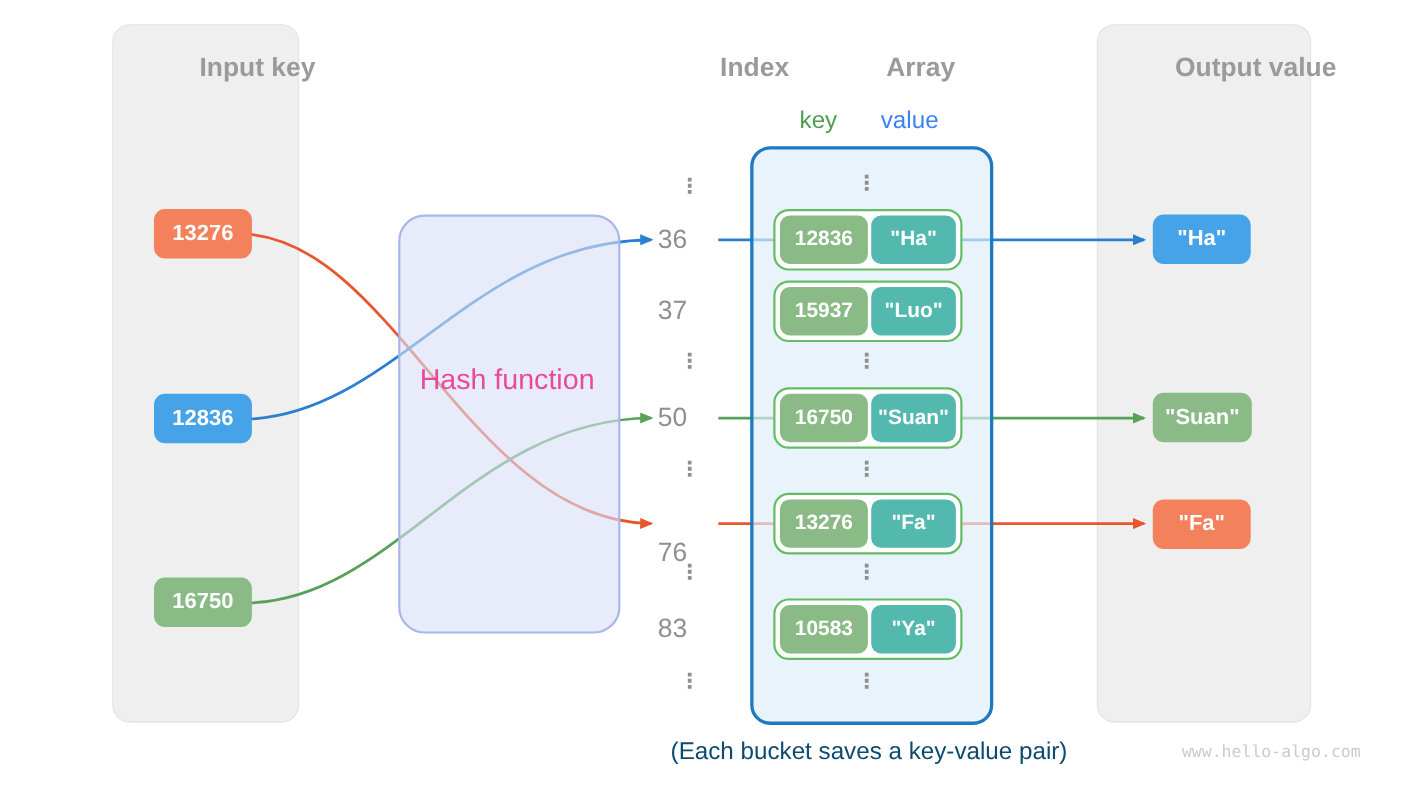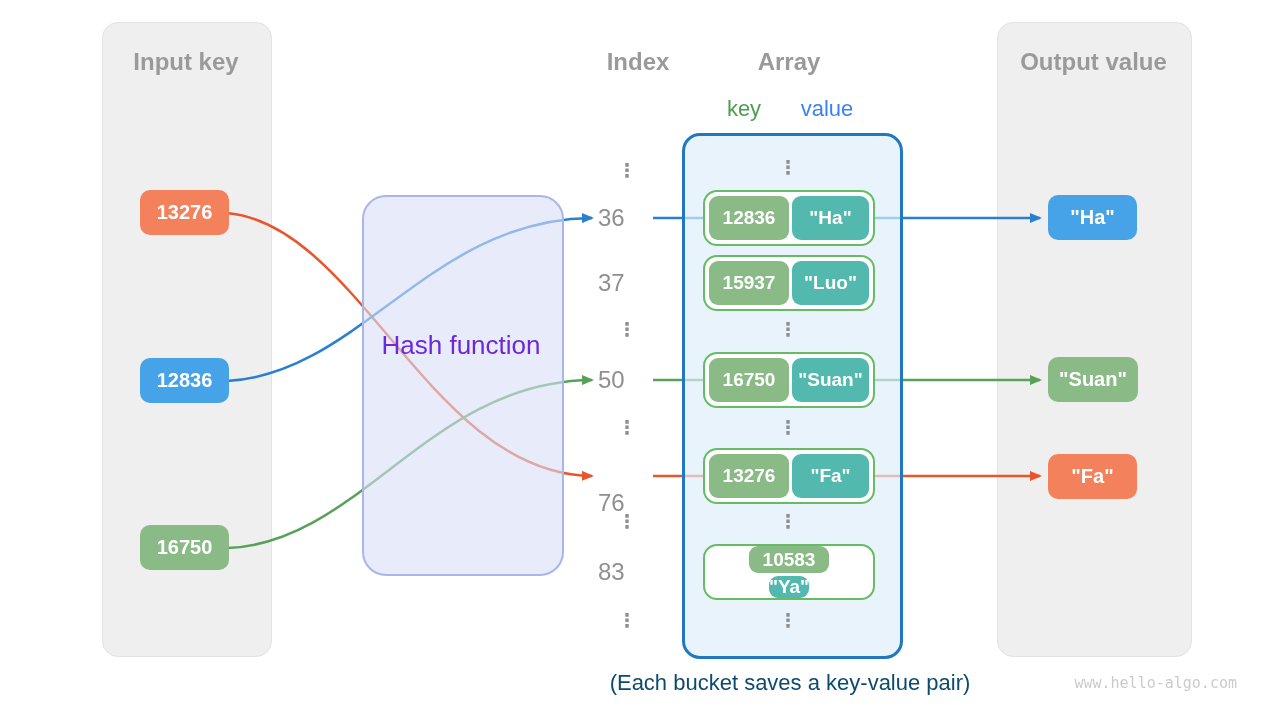--- a/index.html
+++ b/index.html
@@ -12,21 +12,21 @@
   #wires{z-index:2;}
   .overlay-box{z-index:3;}
   .content{z-index:4;}
 
   
   .panel{background:#efefef;border:1px solid #e3e3e3;border-radius:16px;}
   #input-panel{left:102px;top:22px;width:168px;height:633px;}
   #output-panel{left:997px;top:22px;width:193px;height:633px;}
 
   .panel-title{position:absolute;z-index:4;font-size:24px;font-weight:700;color:#9a9a9a;
-               text-align:center;}
+               text-align:center;padding-left:48px;}
   #input-title{left:102px;top:48px;width:168px;}
   #output-title{left:997px;top:48px;width:193px;}
   #index-title{left:581px;top:48px;width:114px;}
   #array-title{left:732px;top:48px;width:114px;}
 
   .kv-label{position:absolute;z-index:4;font-size:22px;font-weight:500;text-align:center;}
   #key-label{left:704px;top:96px;width:80px;color:#4e9e50;}
   #value-label{left:787px;top:96px;width:80px;color:#3b82f6;}
 
   
@@ -40,21 +40,21 @@
   #in-chip-0{left:140px;top:190px;}
   #in-chip-1{left:140px;top:358px;}
   #in-chip-2{left:140px;top:525px;}
   #out-chip-0{left:1048px;top:195px;}
   #out-chip-1{left:1048px;top:357px;width:90px;}
   #out-chip-2{left:1048px;top:454px;}
 
   
   #hash-box{left:362px;top:195px;width:198px;height:377px;
             background:rgba(217,223,247,0.6);border:2px solid #a8b6ea;border-radius:24px;}
-  #hash-text{left:362px;top:330px;width:198px;text-align:center;color:#6d28d9;}
+  #hash-text{left:362px;top:330px;width:198px;text-align:center;color:#ec4899;}
   #hash-title{font-size:26px;font-weight:400;margin:0 0 16px 0;}
   #hash-formula{font-size:25px;font-weight:800;margin:0;letter-spacing:1px;}
 
   
   #array-box{left:682px;top:133px;width:215px;height:520px;
              background:rgba(223,237,249,0.68);border:3px solid #1f78c0;border-radius:18px;}
 
   
   .idx{position:absolute;z-index:4;left:598px;width:58px;
        transform:translateY(-50%);font-size:24px;font-weight:500;color:#8f8f8f;}
@@ -65,21 +65,21 @@
 
   
   .bucket{position:absolute;z-index:4;left:703px;width:172px;height:56px;
           background:#ffffff;border:2px solid #65bc65;border-radius:14px;
           box-sizing:border-box;display:flex;align-items:center;gap:3px;padding:0 4px;}
   .bucket .kbox{width:80px;height:44px;background:#8aba86;border-radius:9px;
         color:#fff;font-size:19px;font-weight:700;display:flex;align-items:center;justify-content:center;}
   .bucket .vbox{flex:1;height:44px;background:#53b9af;border-radius:9px;
         color:#fff;font-size:19px;font-weight:700;display:flex;align-items:center;justify-content:center;}
   #bucket-0{top:190px;} #bucket-1{top:255px;} #bucket-2{top:352px;}
-  #bucket-3{top:448px;} #bucket-4{top:544px;flex-direction:column;}
+  #bucket-3{top:448px;} #bucket-4{top:544px;}
 
   #caption{left:540px;top:670px;width:500px;text-align:center;z-index:4;
            font-size:22px;color:#0c4a6e;}
   #watermark{left:1040px;top:674px;width:197px;text-align:right;z-index:4;
              font-family:"DejaVu Sans Mono","Liberation Mono",monospace;
              font-size:15px;color:#cbcbcb;}
 
   svg{position:absolute;left:0;top:0;pointer-events:none;}
 </style>
 </head>

